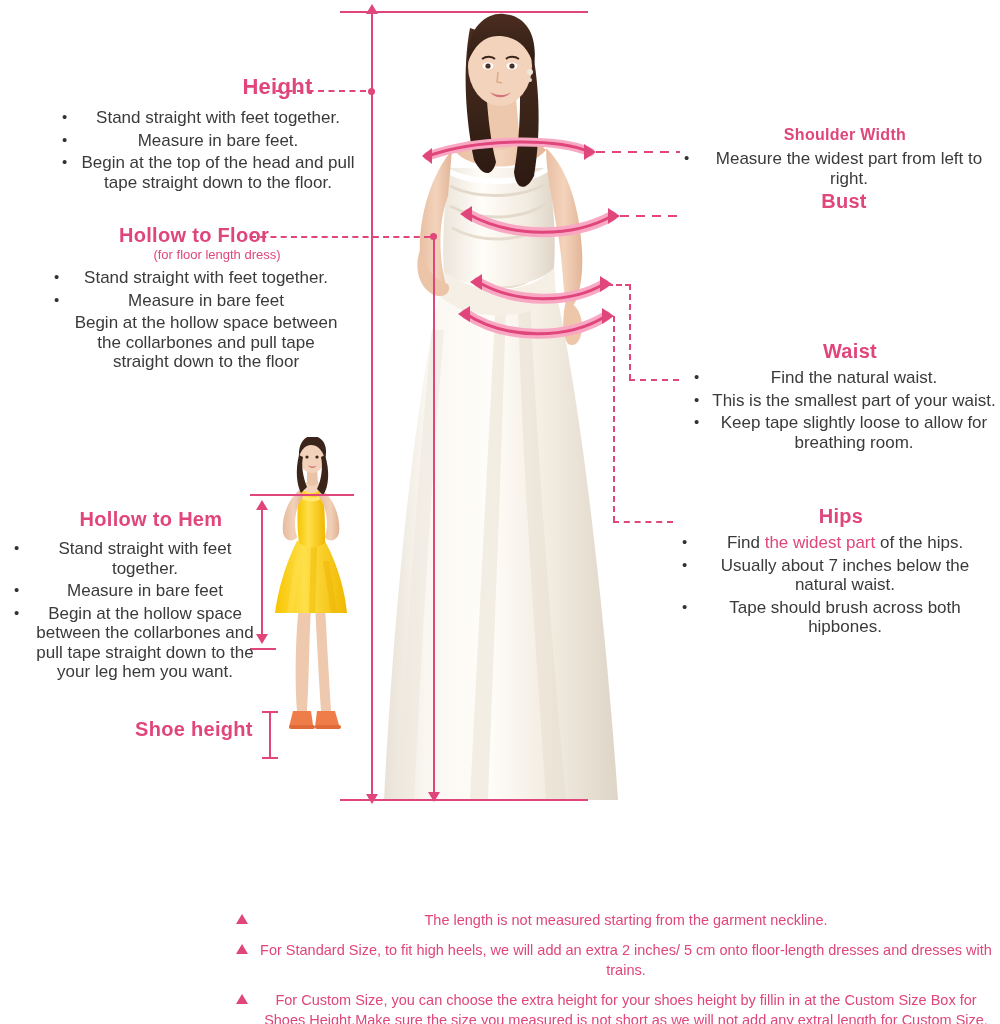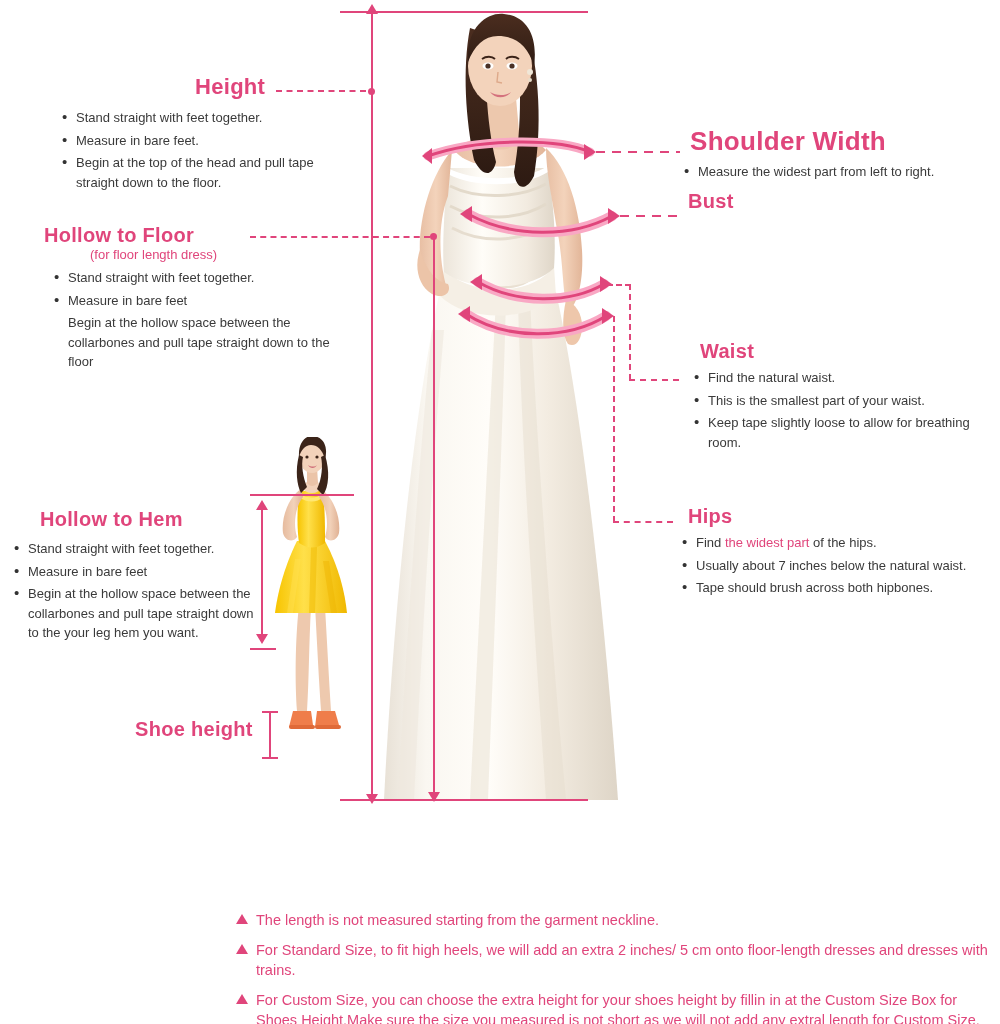--- a/index.html
+++ b/index.html
@@ -8,20 +8,21 @@
     width: 1000px; height: 1024px;
     background: #ffffff;
     font-family: "Liberation Sans", sans-serif;
   }
   #root {
     position: relative;
     width: 1000px;
     height: 1024px;
     overflow: hidden;
     background: #ffffff;
+    text-align: center;
   }
 
   
   .block { position: absolute; }
   .heading {
     color: #e0457b;
     font-weight: bold;
     letter-spacing: .3px;
     white-space: nowrap;
   }
@@ -31,21 +32,21 @@
     white-space: nowrap;
   }
   ul.items {
     list-style: none;
     margin: 4px 0 0 0;
     padding: 0;
   }
   ul.items li {
     position: relative;
     color: #3a3a3a;
-    font-size: 13px;
+    font-size: 17px;
     line-height: 19.5px;
     padding-left: 16px;
     margin-bottom: 3px;
   }
   ul.items li::before {
     content: "•";
     position: absolute;
     left: 2px;
     top: -1px;
     color: #333;
@@ -344,21 +345,21 @@
       <li>Measure in bare feet</li>
       <li>Begin at the hollow space between the collarbones and pull tape straight down to the your leg hem  you want.</li>
     </ul>
   </div>
 
   <div class="block" style="left:135px; top:718px;">
     <div class="heading" style="font-size:20px;">Shoe height</div>
   </div>
 
   <div class="block" style="left:690px; top:126px; width:310px;">
-    <div class="heading" style="font-size:26px;">Shoulder Width</div>
+    <div class="heading" style="font-size:16px;">Shoulder Width</div>
     <ul class="items" style="margin-top:5px; margin-left:-8px;">
       <li>Measure the widest part from left to right.</li>
     </ul>
   </div>
 
   <div class="block" style="left:688px; top:190px; width:312px;">
     <div class="heading" style="font-size:20px;">Bust</div>
   </div>
 
   <div class="block" style="left:688px; top:340px; width:300px;margin-left:12px;">

